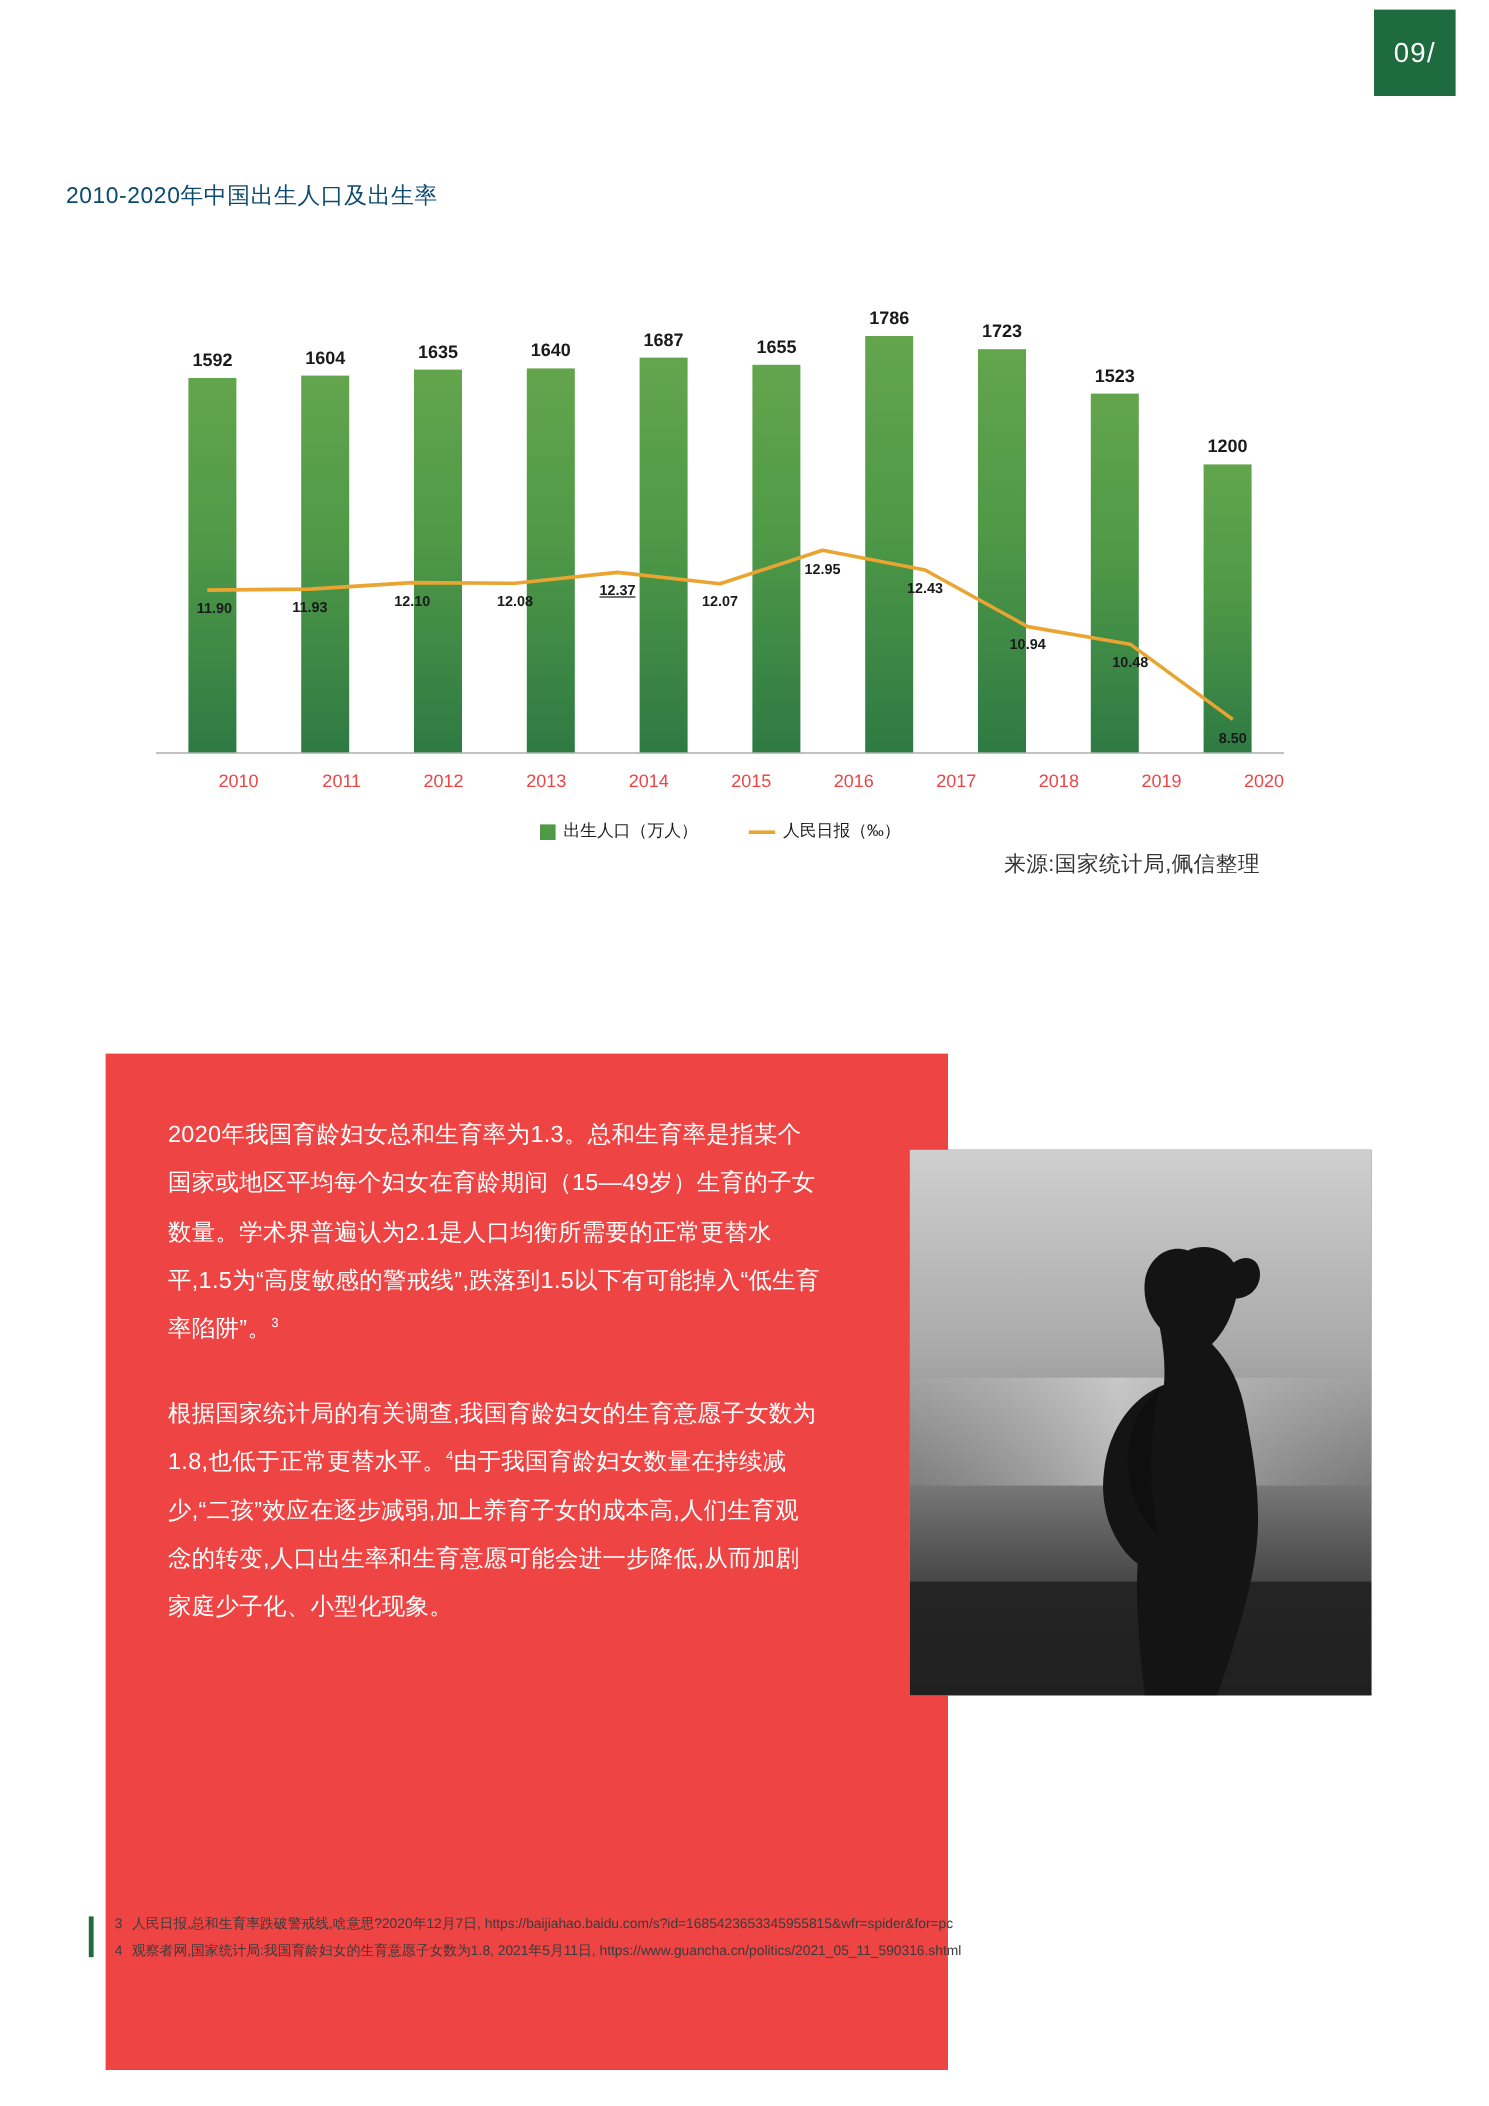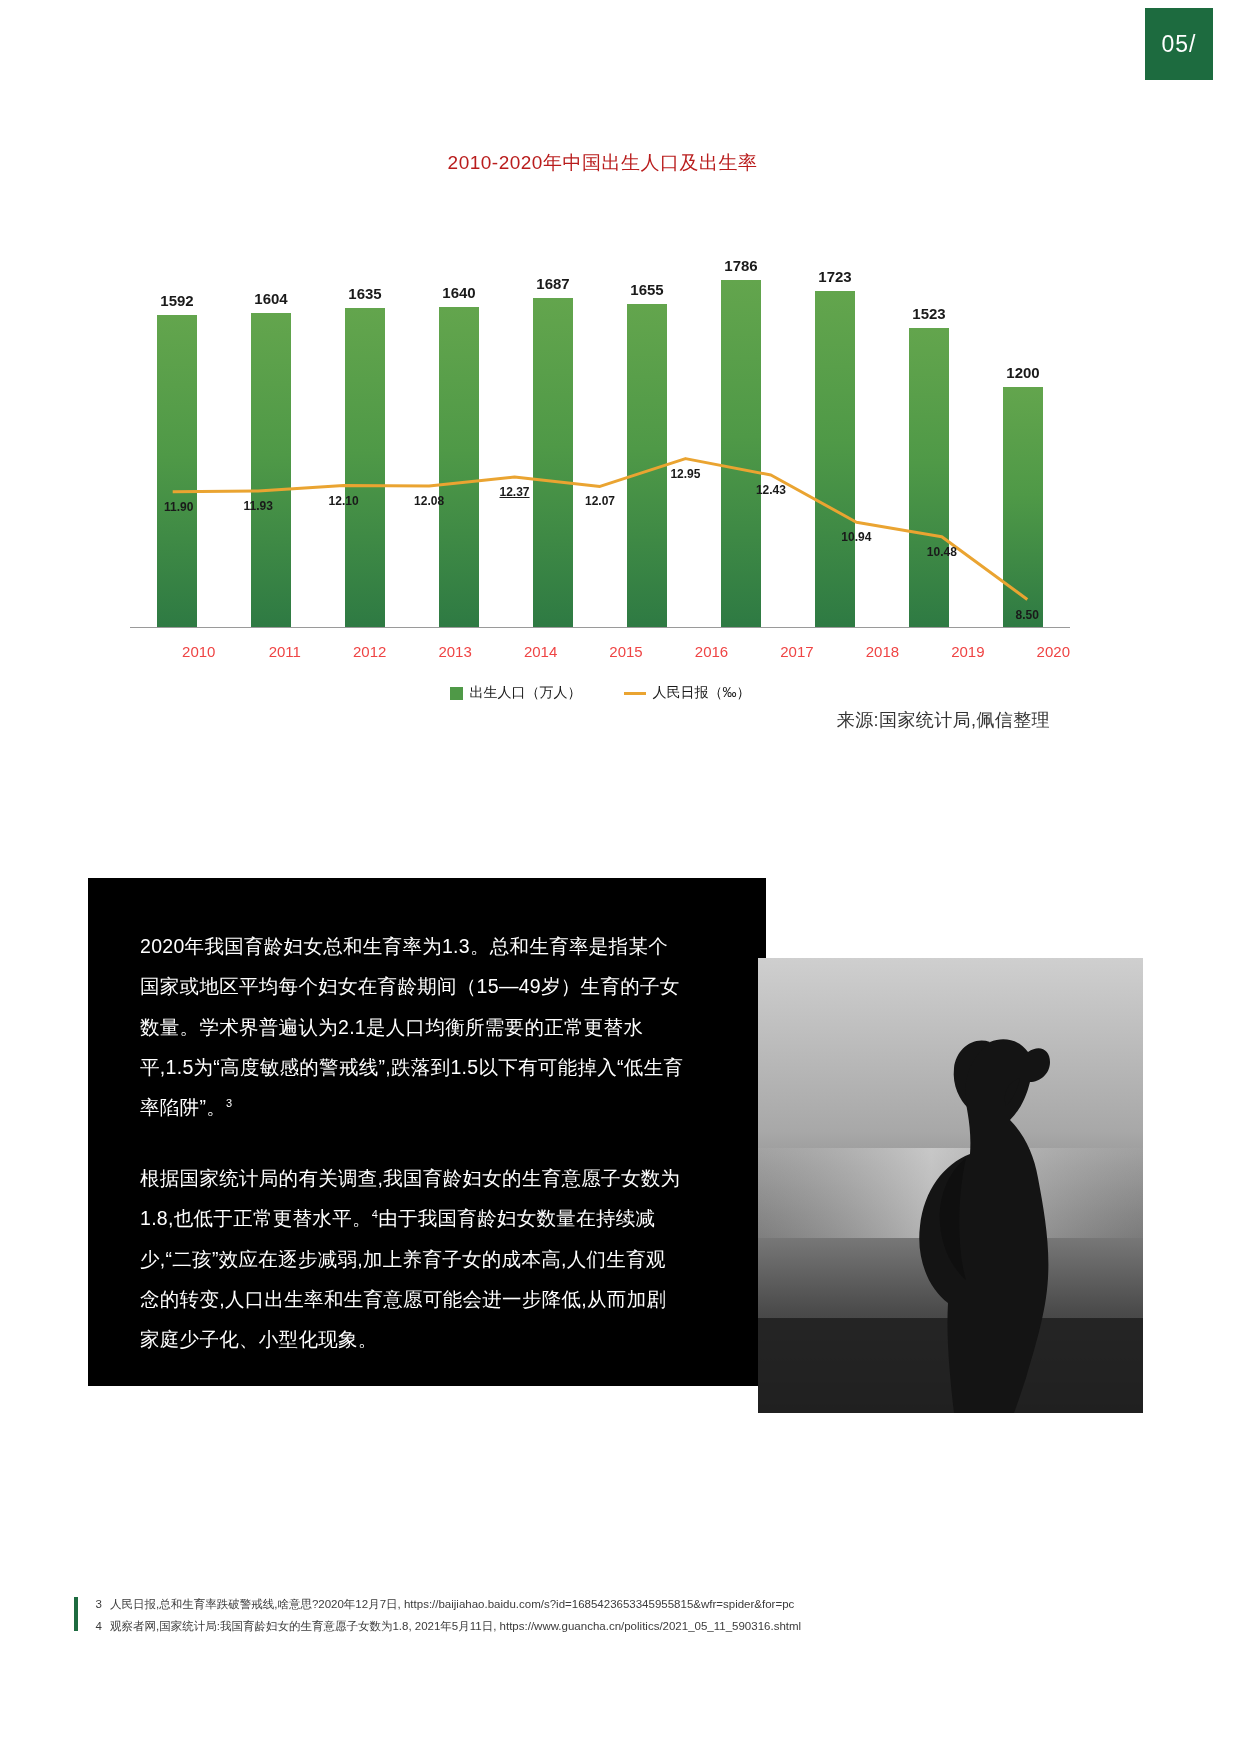--- a/index.html
+++ b/index.html
@@ -37,22 +37,22 @@
 
   
   .chart-wrap {
     position: absolute;
     left: 95px;
     top: 150px;
     width: 1055px;
     height: 570px;
   }
   .chart-title {
-    text-align: center;
-    color: #b91c1c;
+    text-align: left;
+    color: #0c4a6e;
     font-size: 19px;
     margin-left: -40px;
     letter-spacing: 0.5px;
   }
   .plot {
     position: absolute;
     left: 35px;
     top: 58px;
     width: 940px;
     height: 460px;
@@ -160,22 +160,23 @@
     color: #333;
     letter-spacing: 0.4px;
   }
 
   
   .green-panel {
     position: absolute;
     left: 88px;
     top: 878px;
     width: 678px;
-    height: 508px;
-    background: #000000;
+    height: 847px;
+    background: #ef4444;
+    padding-left: 24px;
   }
   .panel-text {
     position: absolute;
     left: 52px;
     top: 48px;
     width: 545px;
     color: #ffffff;
     font-size: 19.5px;
     line-height: 2.07;
     letter-spacing: 0.3px;
@@ -230,21 +231,21 @@
     width: 4px;
     height: 34px;
     background: #1d6b3f;
   }
 </style>
 </head>
 <body>
 
 <div class="page">
 
-  <div class="page-badge">05/</div>
+  <div class="page-badge">09/</div>
 
   <div class="chart-wrap">
     <div class="chart-title">2010-2020年中国出生人口及出生率</div>
 
     <div class="plot">
       <div class="axis-line"></div>
 
       <div class="bars" id="bars">
           <div class="bar-slot">
             <div class="bar-label" style="bottom: 318px;">1592</div>

